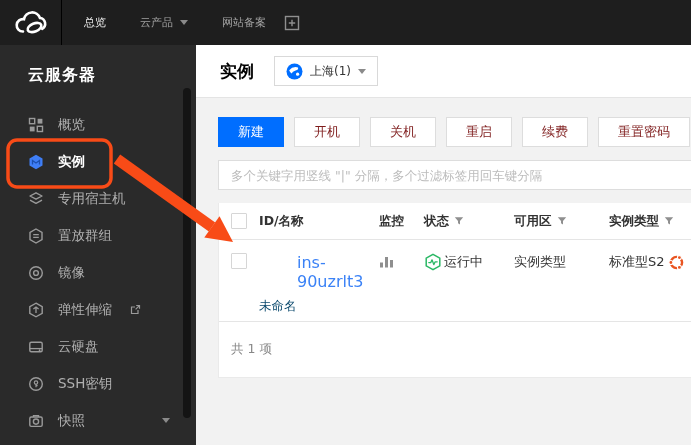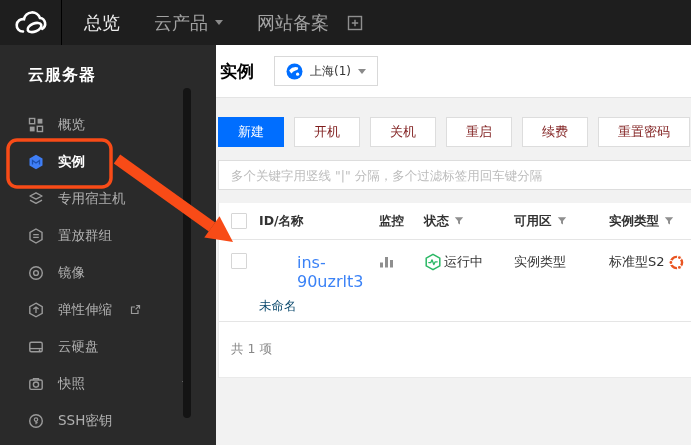--- a/index.html
+++ b/index.html
@@ -11,28 +11,28 @@
     background: #f2f2f2;
   }
   
   .topbar {
     position:absolute; left:0; top:0; width:691px; height:45px;
     background:#1e1e1e; display:flex; align-items:center; z-index:5;
   }
   .logo-box { width:62px; height:45px; display:flex; align-items:center; justify-content:center;
     border-right:1px solid #000; cursor:pointer; }
   .topnav { display:flex; align-items:center; margin-left:22px; gap:34px; }
-  .topnav-item { font-size:18px; color:#a2a2a2; display:flex; align-items:center; gap:7px; cursor:pointer; }
+  .topnav-item { font-size:11px; color:#a2a2a2; display:flex; align-items:center; gap:7px; cursor:pointer; }
   .topnav-item.primary { color:#ececec; }
   .caret { width:0; height:0; border-left:4.5px solid transparent; border-right:4.5px solid transparent;
     border-top:5px solid #8a8a8a; }
   .addgrid { margin-left:18px; cursor:pointer; display:flex; }
   
   .sidebar {
-    position:absolute; left:0; top:45px; width:216px; height:400px;
+    position:absolute; left:0; top:45px; width:196px; height:400px;
     background:#2a2a2a; z-index:4;
   }
   .sidebar-title { color:#fff; font-size:16px; font-weight:bold; padding:20px 0 0 28px; letter-spacing:1px; }
   .menu { margin-top:20px; }
   .menu-item { height:37px; display:flex; align-items:center; padding-left:28px; gap:14px;
     color:#b0b0b0; font-size:13.5px; cursor:pointer; }
   .menu-item .mi-label { white-space:nowrap; }
   .menu-item.active { color:#fff; font-weight:bold; }
   .mi-caret { margin-left:auto; margin-right:26px; width:0; height:0;
     border-left:4.5px solid transparent; border-right:4.5px solid transparent; border-top:5px solid #8a8a8a; }
@@ -183,35 +183,35 @@
       <svg width="16" height="16" viewBox="0 0 16 16">
         <rect x="1.8" y="3.2" width="12.4" height="9.6" rx="1.5" fill="none" stroke="#9a9a9a" stroke-width="1.4"></rect>
         <path d="M1.8 9.6 h12.4" stroke="#9a9a9a" stroke-width="1.3"></path>
         <circle cx="11.6" cy="11.2" r="0.9" fill="#9a9a9a"></circle>
       </svg>
       <span class="mi-label">云硬盘</span>
     </div>
 
     <div class="menu-item">
       <svg width="16" height="16" viewBox="0 0 16 16">
+        <circle cx="8" cy="8" r="6.3" fill="none" stroke="#9a9a9a" stroke-width="1.4"></circle>
+        <circle cx="8" cy="6.6" r="1.7" fill="none" stroke="#9a9a9a" stroke-width="1.2"></circle>
+        <path d="M8 8.3 v3 M8 9.6 h1.6" fill="none" stroke="#9a9a9a" stroke-width="1.2"></path>
+      </svg>
+      <span class="mi-label">SSH密钥</span>
+    </div>
+
+    <div class="menu-item">
+      <svg width="16" height="16" viewBox="0 0 16 16">
         <rect x="1.8" y="4" width="12.4" height="9.4" rx="1.4" fill="none" stroke="#9a9a9a" stroke-width="1.4"></rect>
         <path d="M5.5 4 V2.6 h5 V4" fill="none" stroke="#9a9a9a" stroke-width="1.4"></path>
         <circle cx="8" cy="8.6" r="2.6" fill="none" stroke="#9a9a9a" stroke-width="1.4"></circle>
       </svg>
       <span class="mi-label">快照</span>
       <span class="mi-caret"></span>
-    </div>
-
-    <div class="menu-item">
-      <svg width="16" height="16" viewBox="0 0 16 16">
-        <circle cx="8" cy="8" r="6.3" fill="none" stroke="#9a9a9a" stroke-width="1.4"></circle>
-        <circle cx="8" cy="6.6" r="1.7" fill="none" stroke="#9a9a9a" stroke-width="1.2"></circle>
-        <path d="M8 8.3 v3 M8 9.6 h1.6" fill="none" stroke="#9a9a9a" stroke-width="1.2"></path>
-      </svg>
-      <span class="mi-label">SSH密钥</span>
     </div>
 
   </div>
   <div class="side-scroll"></div>
 </div>
 
 <div class="content-header">
   <div class="page-title">实例</div>
   <div class="region-btn">
     <svg width="17" height="17" viewBox="0 0 17 17">

